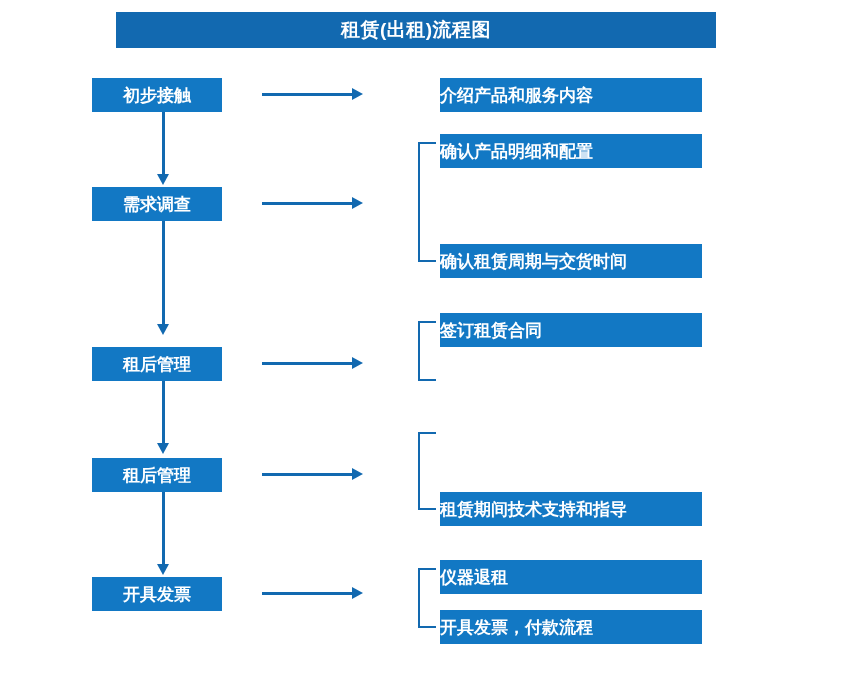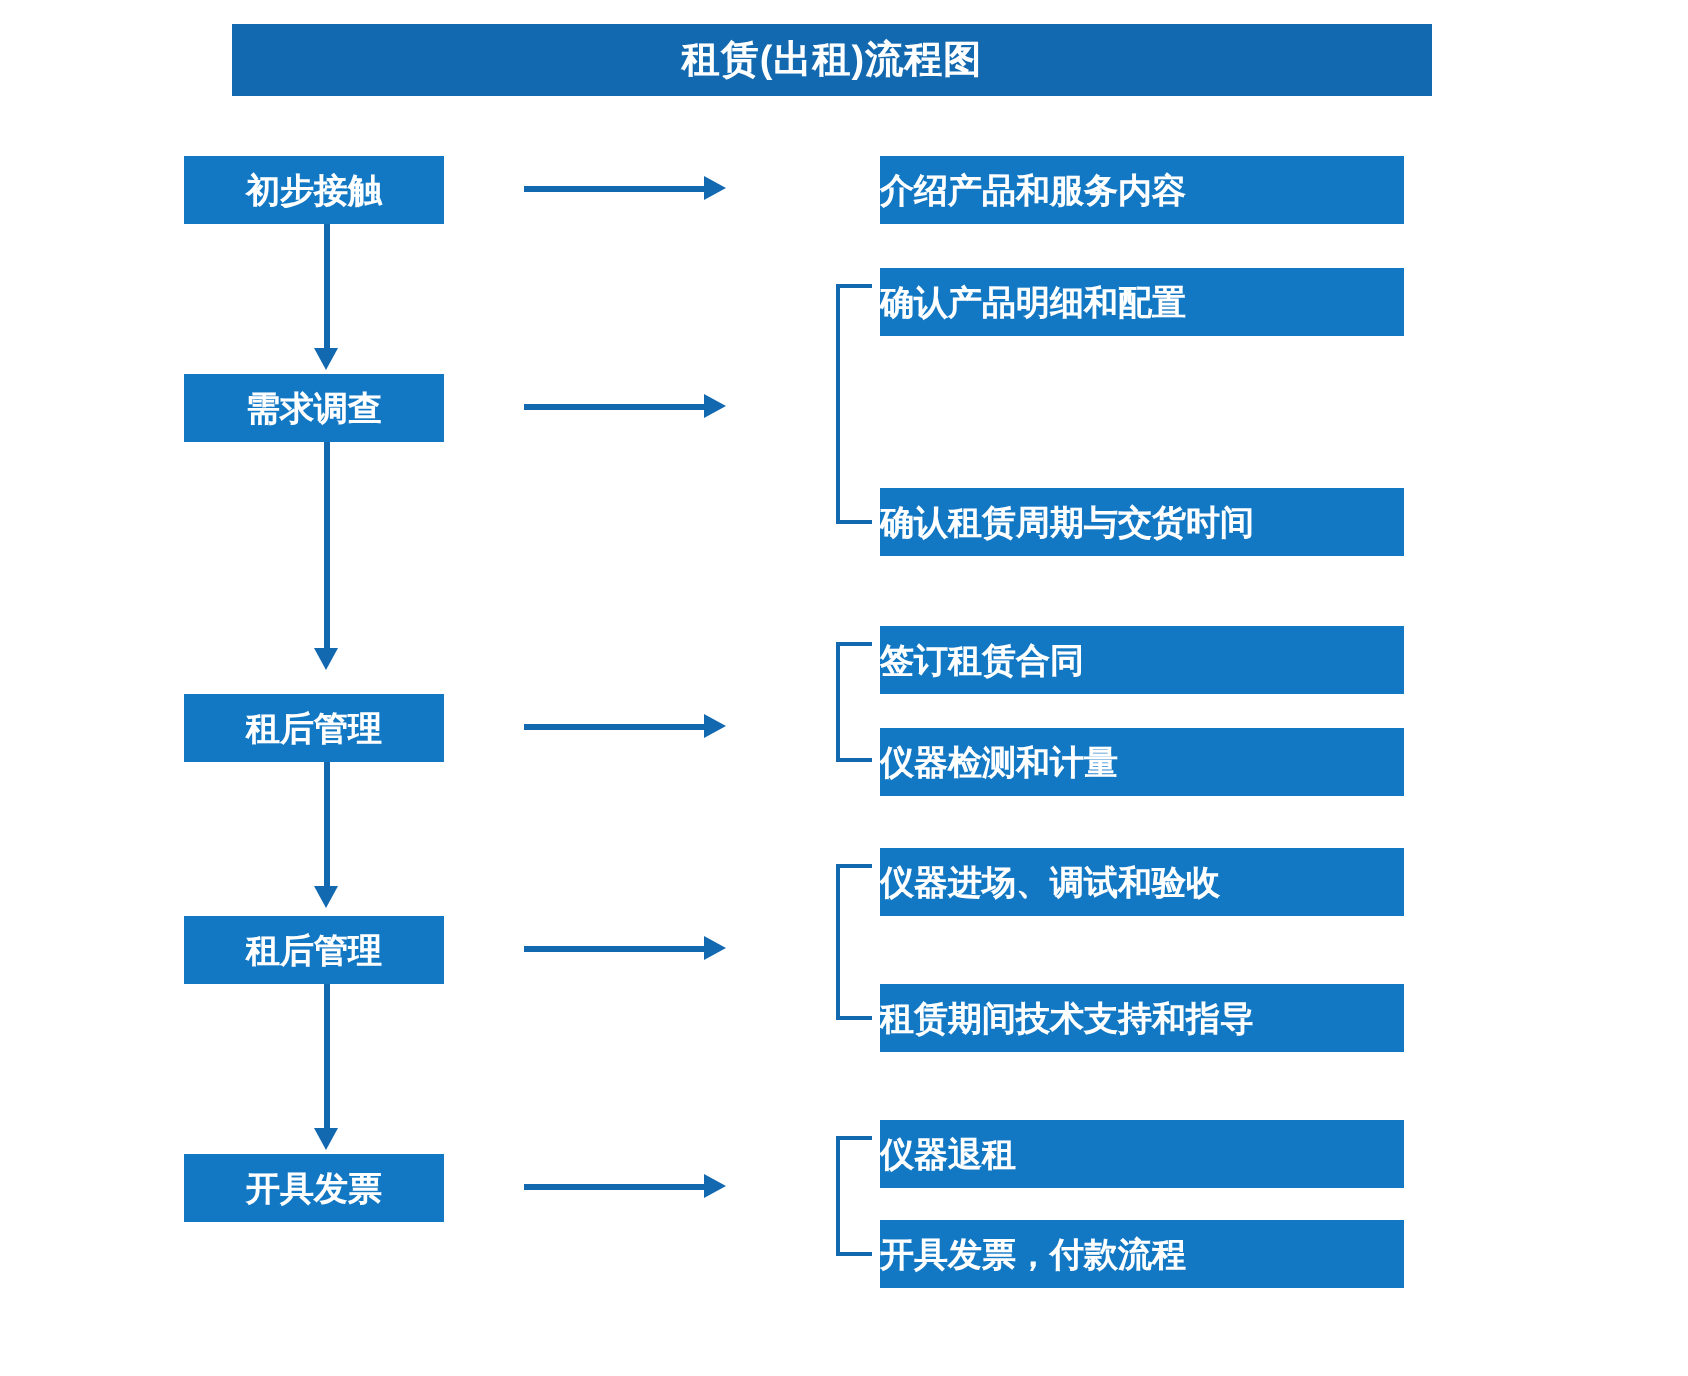--- a/index.html
+++ b/index.html
@@ -140,18 +140,16 @@
 
   <div class="bracket" style="top:142px;height:120px"></div>
   <div class="bracket" style="top:321px;height:60px"></div>
   <div class="bracket" style="top:432px;height:78px"></div>
   <div class="bracket" style="top:568px;height:60px"></div>
 
   <div class="node right" style="top:78px;width:262px">介绍产品和服务内容</div>
   <div class="node right" style="top:134px;width:262px">确认产品明细和配置</div>
   <div class="node right" style="top:244px;width:262px">确认租赁周期与交货时间</div>
   <div class="node right" style="top:313px;width:262px">签订租赁合同</div>
-  <div class="node right" style="top:364px;width:262px">仪器检测和计量</div>
-  <div class="node right" style="top:424px;width:262px">仪器进场、调试和验收</div>
   <div class="node right" style="top:492px;width:262px">租赁期间技术支持和指导</div>
   <div class="node right" style="top:610px;width:262px">开具发票，付款流程</div>
   <div class="node right" style="top:560px;width:262px">仪器退租</div>
 </div>
 
 </body></html>

